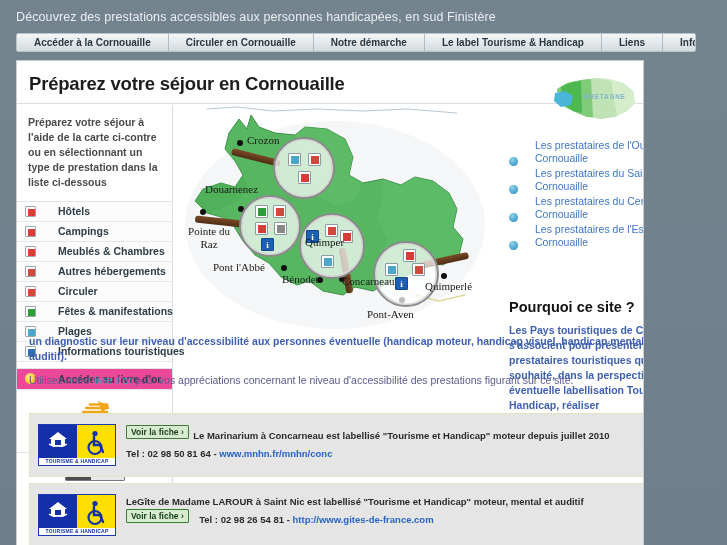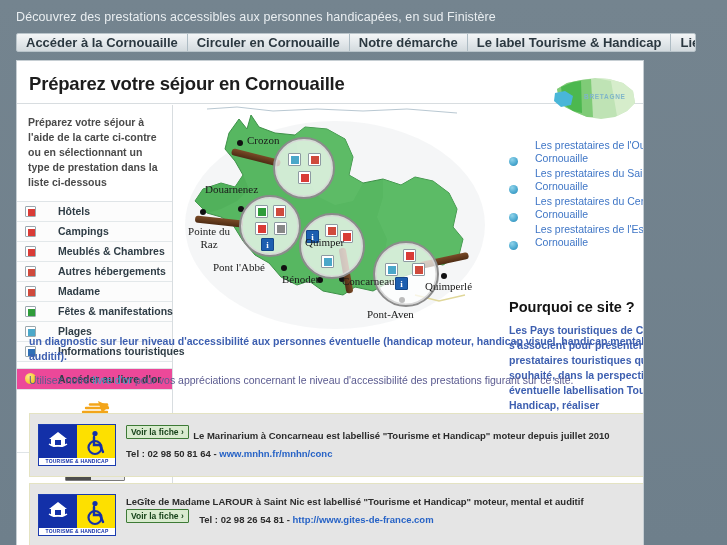--- a/index.html
+++ b/index.html
@@ -31,22 +31,22 @@
     width: 680px; height: 19px;
     background: linear-gradient(180deg,#f4f6f7 0%, #e2e7ea 55%, #d3dade 100%);
     border: 1px solid #b9c4ca;
     border-radius: 2px;
     display: flex;
     align-items: stretch;
     overflow: hidden;
   }
   .nav-item {
     display: flex; align-items: center;
-    padding: 0 9px;
-    font-size: 13px;
+    padding: 0 17px;
+    font-size: 10px;
     font-weight: bold;
     color: #2b3840;
     border-right: 1px solid #aebcc4;
     white-space: nowrap;
     cursor: pointer;
     line-height: 1;
   }
   .nav-filler { flex: 1; }
 
   
@@ -472,21 +472,21 @@
       <div class="side-item">
         <span class="mini-icon ic-red"></span>
         <span class="label">Meublés &amp; Chambres</span>
       </div>
       <div class="side-item">
         <span class="mini-icon ic-red2"></span>
         <span class="label">Autres hébergements</span>
       </div>
       <div class="side-item">
         <span class="mini-icon ic-red2"></span>
-        <span class="label">Madame</span>
+        <span class="label">Circuler</span>
       </div>
       <div class="side-item">
         <span class="mini-icon ic-green"></span>
         <span class="label">Fêtes &amp; manifestations</span>
       </div>
       <div class="side-item">
         <span class="mini-icon ic-teal"></span>
         <span class="label">Plages</span>
       </div>
       <div class="side-item">

